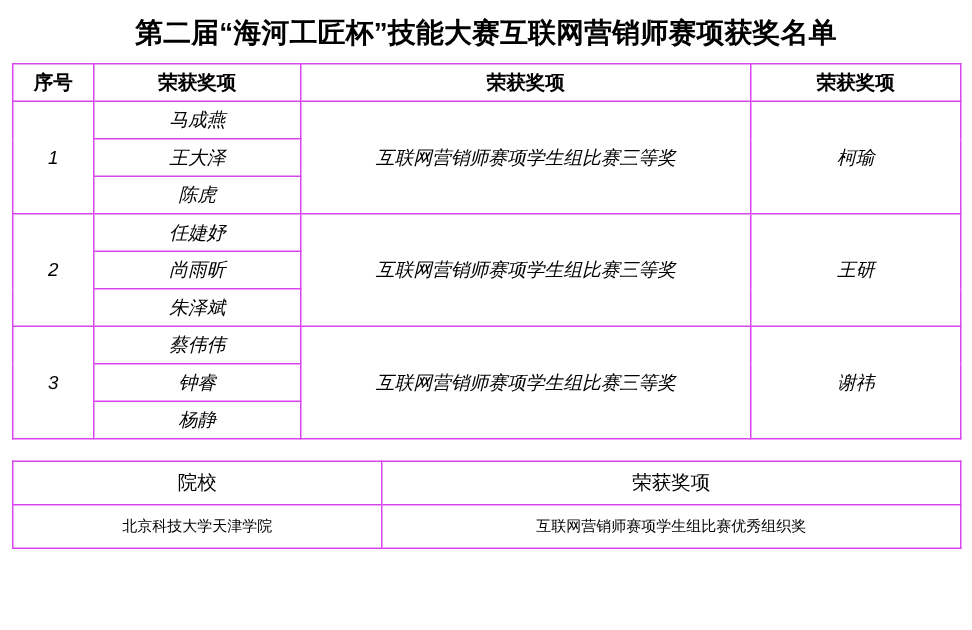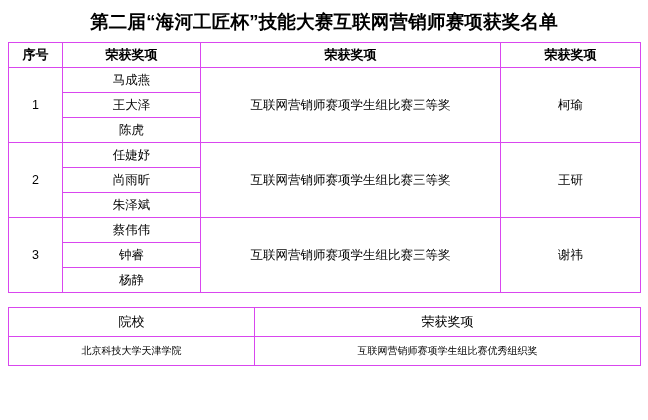--- a/index.html
+++ b/index.html
@@ -44,20 +44,21 @@
     font-weight: normal;
     padding: 0;
   }
   .main-table th {
     height: 24px;
     font-weight: bold;
     font-size: 13px;
   }
   .main-table td {
     height: 24px;
+    font-style: italic;
   }
   .col-no    { width: 54px; }
   .col-team  { width: 138px; }
   .col-award { width: 300px; }
   .col-tutor { width: 140px; }
   .spacer {
     height: 14px;
   }
   .bottom-table th {
     height: 28px;

